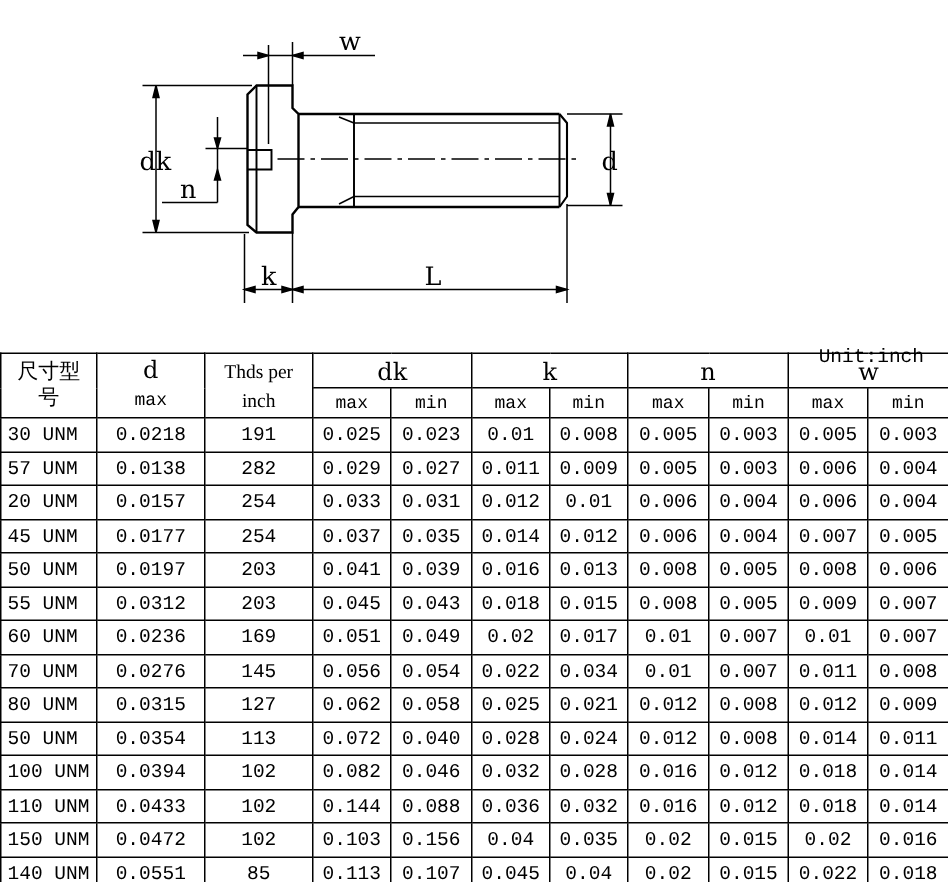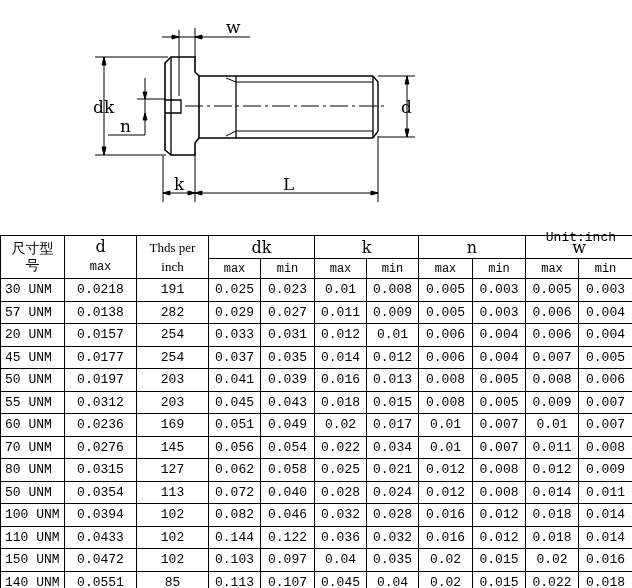--- a/index.html
+++ b/index.html
@@ -266,34 +266,34 @@
         <td>0.016</td>
         <td>0.012</td>
         <td>0.018</td>
         <td>0.014</td>
       </tr>
       <tr>
         <td class="size">110 UNM</td>
         <td>0.0433</td>
         <td>102</td>
         <td>0.144</td>
-        <td>0.122</td>
+        <td>0.088</td>
         <td>0.036</td>
         <td>0.032</td>
         <td>0.016</td>
         <td>0.012</td>
         <td>0.018</td>
         <td>0.014</td>
       </tr>
       <tr>
         <td class="size">150 UNM</td>
         <td>0.0472</td>
         <td>102</td>
         <td>0.103</td>
-        <td>0.097</td>
+        <td>0.156</td>
         <td>0.04</td>
         <td>0.035</td>
         <td>0.02</td>
         <td>0.015</td>
         <td>0.02</td>
         <td>0.016</td>
       </tr>
       <tr>
         <td class="size">140 UNM</td>
         <td>0.0551</td>

